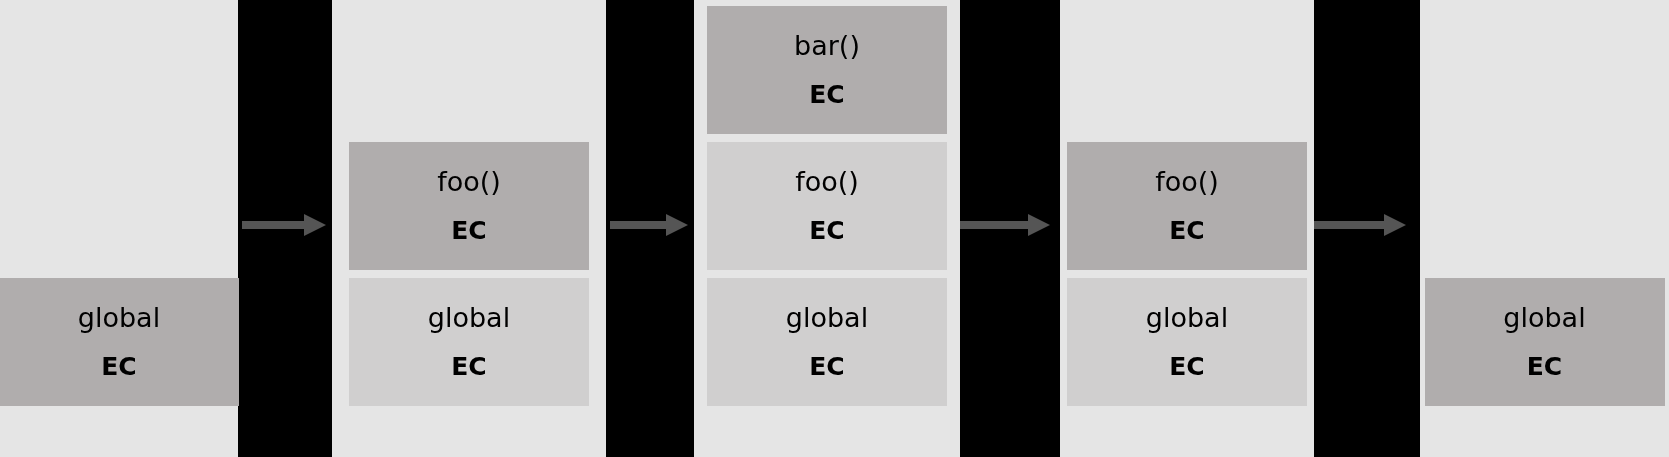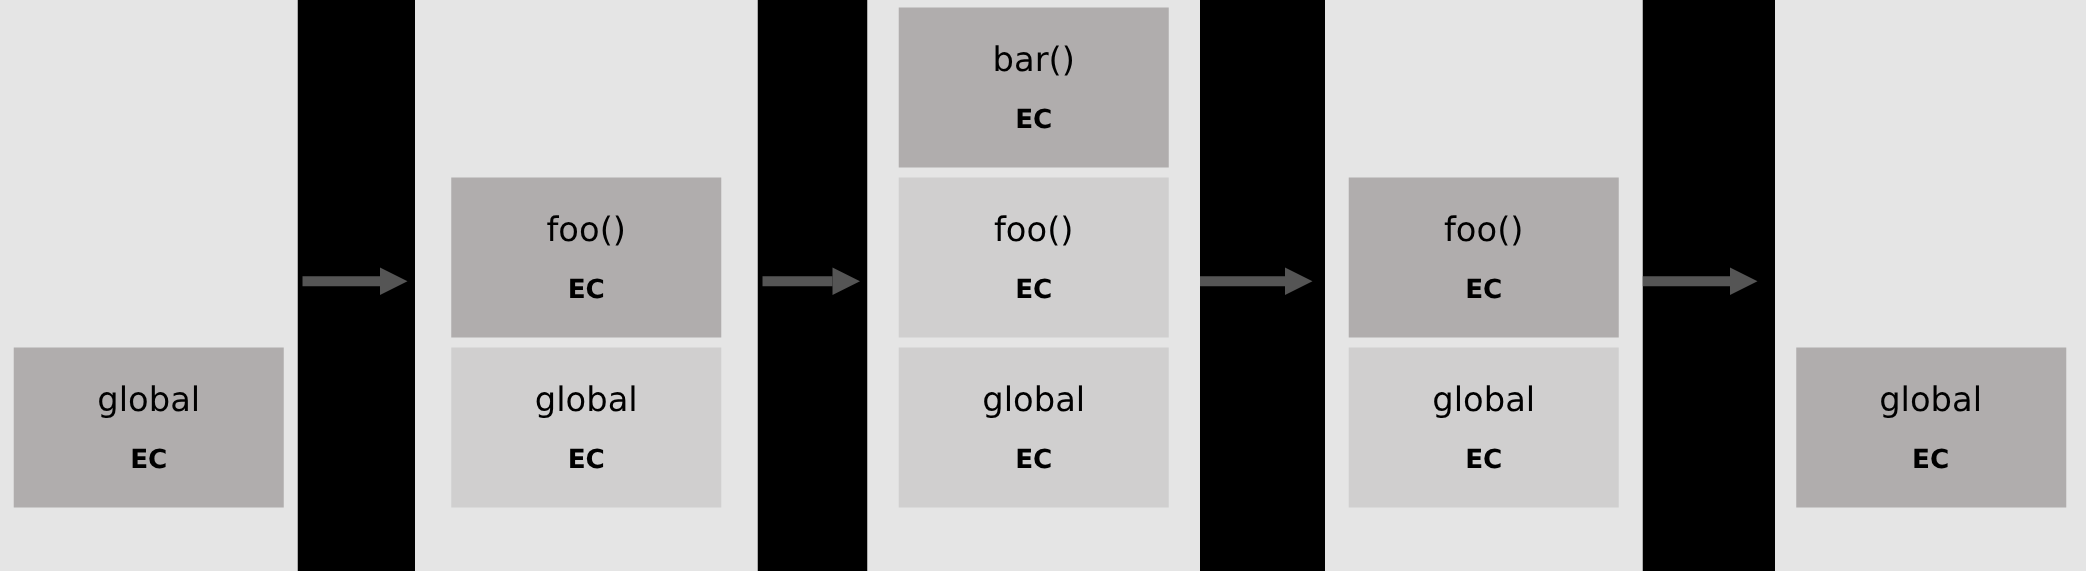--- a/index.html
+++ b/index.html
@@ -25,37 +25,37 @@
     position: absolute;
     left: 0;
     right: 0;
     bottom: 51px;
     display: flex;
     flex-direction: column-reverse;
     align-items: center;
     gap: 8px;
   }
   .ec-box {
-    width: 216px;
+    width: 240px;
     height: 128px;
     display: flex;
     flex-direction: column;
     align-items: center;
     justify-content: center;
     line-height: 1.18;
     color: #000;
   }
   .ec-box.active   { background: #b0adad; }
   .ec-box.inactive { background: #d0cfcf; }
   .ec-name {
     font-size: 27px;
     font-weight: 400;
   }
   .ec-kind {
-    font-size: 21px;
+    font-size: 25px;
     font-weight: 700;
     margin-top: 18px;
   }
   .band {
     position: absolute;
     top: 0;
     bottom: 0;
     background: #000;
     display: flex;
     align-items: center;

